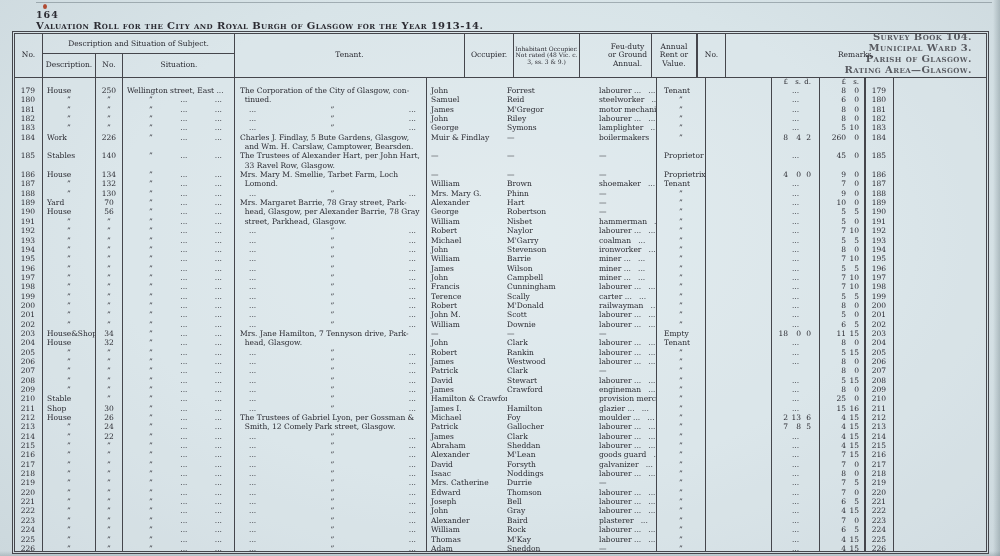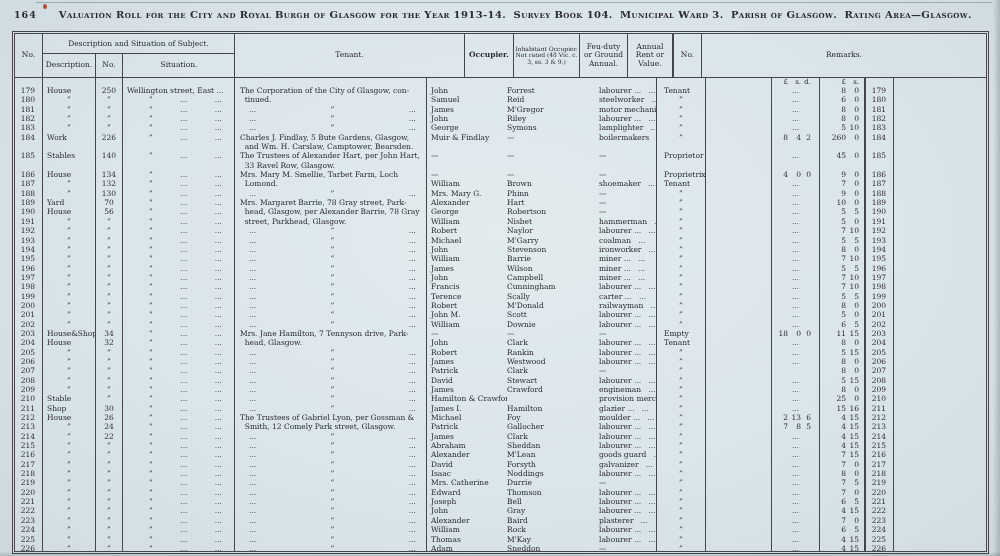--- a/index.html
+++ b/index.html
@@ -17,21 +17,21 @@
   .photo-edge-top{position:absolute;top:2px;left:36px;right:8px;height:1px;background:rgba(70,85,92,.38);}
   .photo-edge-right{position:absolute;top:0;right:0;width:7px;height:100%;background:linear-gradient(to right, rgba(0,0,0,0), rgba(70,90,96,.28));}
   .photo-edge-bottom{position:absolute;bottom:0;left:0;width:100%;height:5px;background:linear-gradient(to bottom, rgba(0,0,0,0), rgba(70,90,96,.22));}
   .red-speck{position:absolute;left:43px;top:4px;width:4px;height:5px;border-radius:50%;}
 
   
   .topbar{
     position:absolute;left:14px;top:9px;width:968px;
     display:flex;align-items:baseline;white-space:nowrap;
     font-size:10px;font-weight:bold;letter-spacing:.4px;
-    font-variant:small-caps;padding-right:10px;box-sizing:border-box;
+    font-variant:small-caps;padding-right:10px;box-sizing:border-box;flex-direction:column;
   }
   .tb-page{font-variant:normal;font-size:9.5px;letter-spacing:1px;}
   .tb-title{margin-left:22px;}
   .tb-seg{margin-left:auto;}
 
   
   .sheet{
     position:absolute;left:12px;top:31px;width:973px;height:519px;
     border:1.5px solid var(--line);padding:1px;box-sizing:content-box;
     background:rgba(226,237,240,.25);
@@ -53,23 +53,23 @@
   .hgroup-sub{flex:1;display:flex;}
   .hgroup-sub .hc{height:100%;}
   .hgroup-sub .hc.lastsub{border-right:none;}
   .w-no1{width:28px;}
   .w-descgroup{width:192px;}
   .w-desc{width:53px;}
   .w-no2{width:27px;}
   .w-sit{width:112px;}
   .w-prop{width:192px;}
   .w-tenant{width:230px;}
-  .w-occ{width:49px;font-weight:bold;}
+  .w-occ{width:49px;}
   .w-inh{width:66px;}
-  .w-feu{width:48px;}
+  .w-feu{width:48px;margin-left:24px;}
   .w-rent{width:46px;border-right:2px solid var(--line);}
   .w-no3{width:28px;}
   .w-rem{flex:1;border-right:none;}
   .hc.small{font-size:6px;line-height:6.6px;padding:1px 1px;}
 
   
   .tbody{flex:1;overflow:hidden;font-size:7.5px;}
   .brow{display:flex;height:9.35px;line-height:9.3px;white-space:pre;}
   .brow.currency{height:8px;line-height:8px;font-size:7px;}
   .bc{

